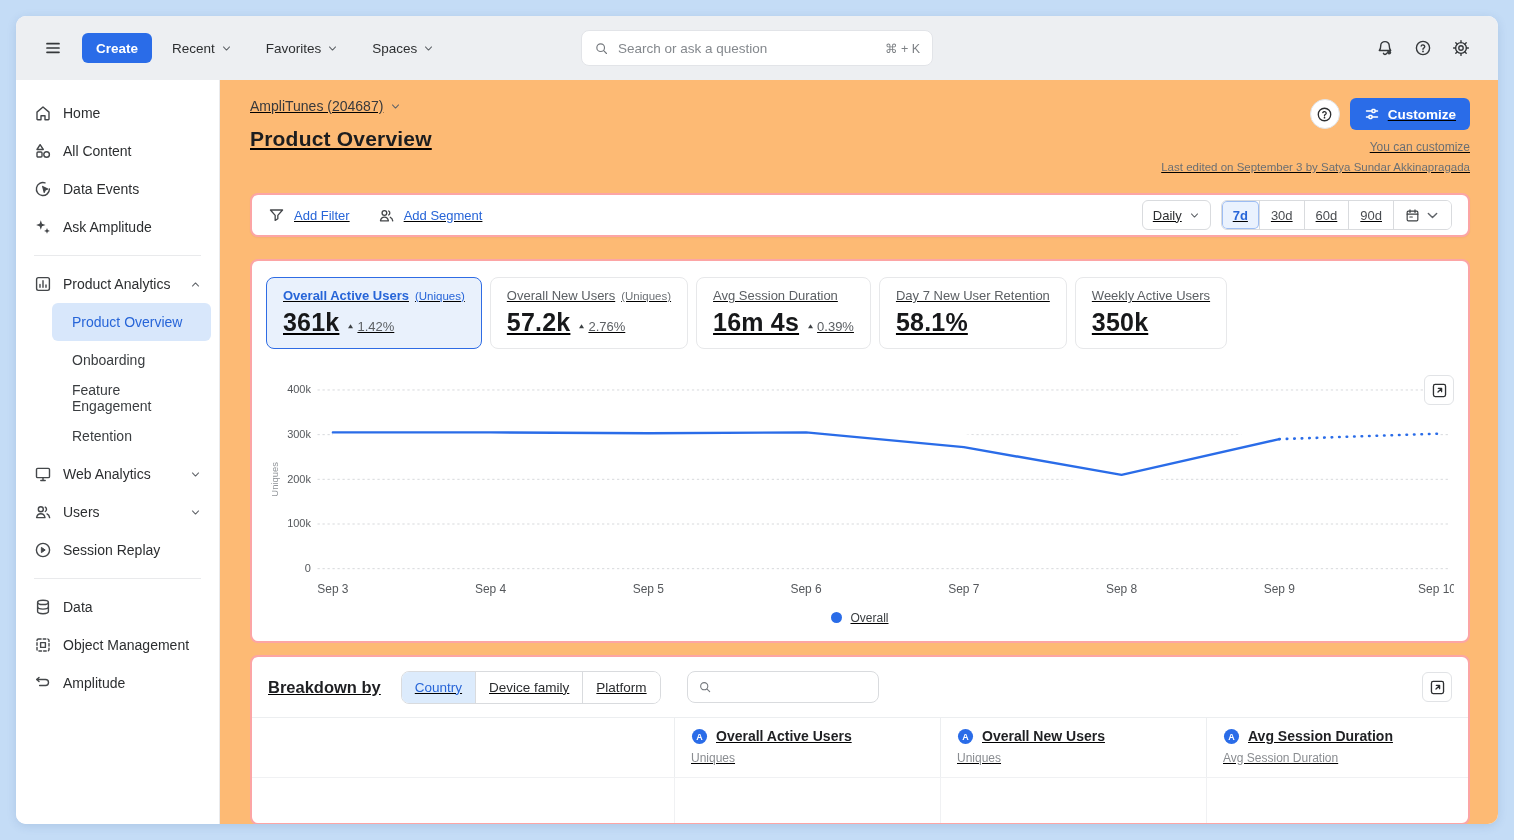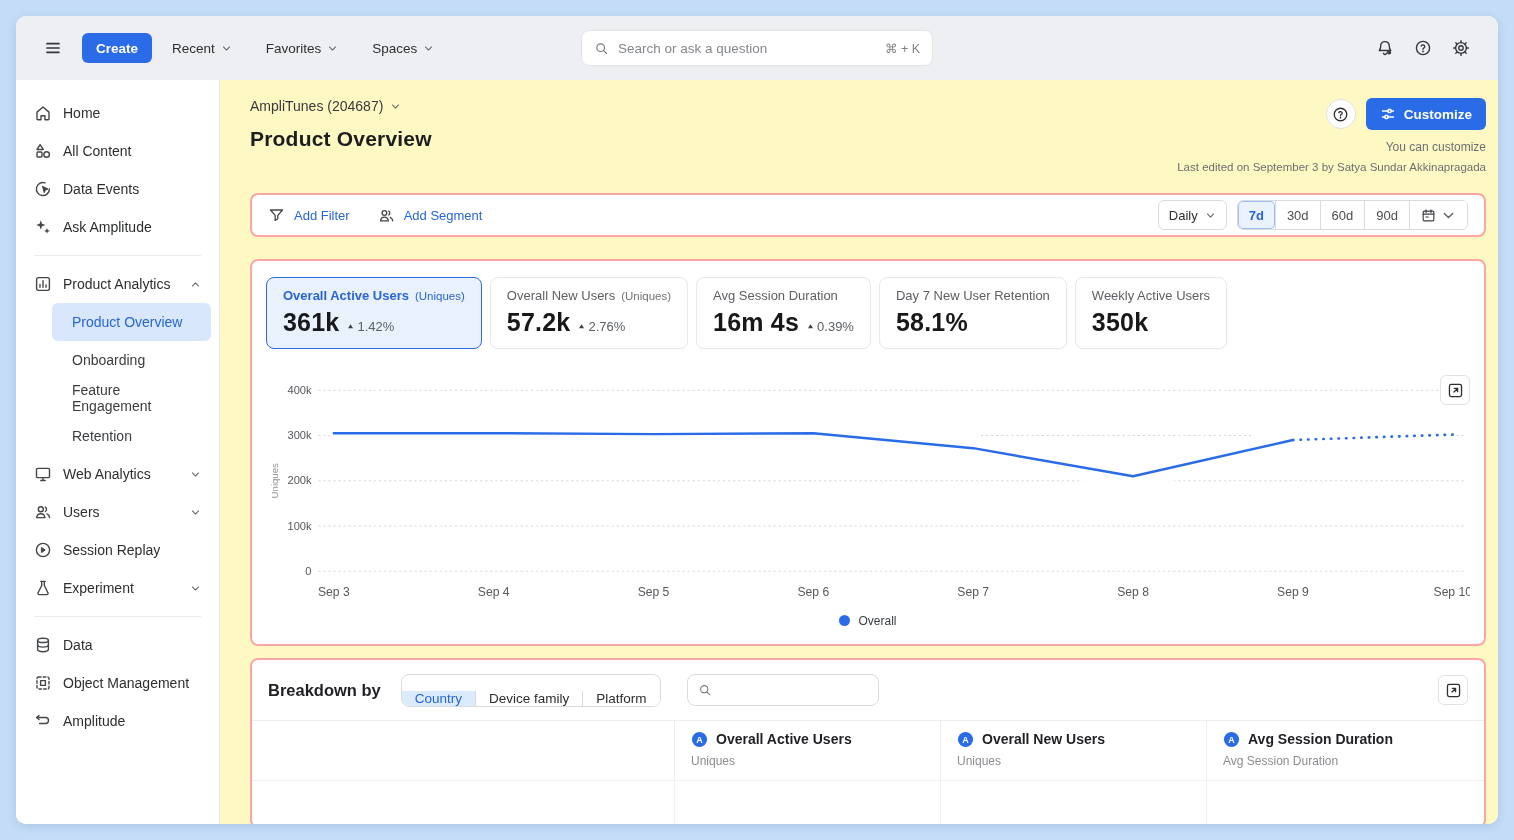--- a/index.html
+++ b/index.html
@@ -37,21 +37,21 @@
   .sidebar { flex:0 0 204px; background:#fff; border-right:1px solid #e9eaec; padding:14px 8px;
              overflow:hidden; }
   .sb-item { display:flex; align-items:center; gap:11px; height:38px; padding:0 10px;
              border-radius:6px; font-size:14px; color:#2c2e30; cursor:pointer; }
   .sb-item .icon { color:#44474a; }
   .sb-item .sb-chev { margin-left:auto; color:#5f6368; }
   .sb-item.sub { margin-left:28px; padding-left:20px; height:38px; color:#3a3d40; }
   .sb-item.selected { background:#d8e7fb; color:#2765d8; font-weight:500; }
   .sb-divider { height:1px; background:#e9eaec; margin:9px 10px; }
 
-  .main { flex:1; background:#fef9c3; padding:18px 12px 0 30px; overflow:hidden; position:relative; }
+  .main { flex:1; background:#fdba74; padding:18px 28px 0 30px; overflow:hidden; position:relative;text-decoration:underline; }
 
   
   .page-head { display:flex; justify-content:space-between; align-items:flex-start; }
   .project-btn { display:flex; align-items:center; gap:7px; font-size:14px; color:#38393c; }
   .project-btn .chev { color:#5f6368; }
   .page-title { font-size:21px; font-weight:700; color:#1c1d1f; margin-top:13px; letter-spacing:.2px; }
   .head-right { display:flex; flex-direction:column; align-items:flex-end; }
   .head-actions { display:flex; align-items:center; gap:10px; }
   .round-help { width:30px; height:30px; border-radius:50%; background:#fff; border:1px solid #e1e3e6;
                 display:flex; align-items:center; justify-content:center; color:#2d2f31; }
@@ -102,21 +102,21 @@
   .chart-wrap { margin-top:22px; }
   .chart-wrap svg { display:block; width:100%; height:auto; }
   .legend { display:flex; align-items:center; justify-content:center; gap:8px; padding:8px 0 10px; }
   .legend-dot { width:11px; height:11px; border-radius:50%; background:var(--accent,#2a6ce8); }
   .legend-label { font-size:12px; color:#3c4043; }
 
   
   .breakdown-card { margin-top:12px; overflow:hidden; }
   .bd-head { display:flex; align-items:center; gap:20px; padding:14px 16px 13px; }
   .bd-title { font-size:16.5px; font-weight:600; color:#1f2023; }
-  .bd-tabs { display:flex; border:1px solid #d9dbde; border-radius:8px; overflow:hidden; height:33px;align-items:flex-end; }
+  .bd-tabs { display:flex; border:1px solid #d9dbde; border-radius:8px; overflow:hidden; height:33px; }
   .bd-tab { padding:0 13px; font-size:13.5px; color:#2c2e30; background:#fff; display:flex;
             align-items:center; border-left:1px solid #d9dbde; }
   .bd-tab:first-child { border-left:none; }
   .bd-tab.selected { background:#dcebfc; color:#2765d8; }
   .bd-search { width:192px; height:32px; border:1px solid #d9dbde; border-radius:8px; display:flex;
                align-items:center; padding:0 10px; gap:8px; color:#75797e; background:#fff; margin-left:6px; }
   .bd-search input { flex:1; border:none; outline:none; font-size:13px; font-family:inherit; background:transparent; }
   .bd-expand { margin-left:auto; position:static; }
   .bd-table-head { display:flex; border-top:1px solid #eceef0; }
   .bd-col-spacer { flex:0 0 422px; }
@@ -307,33 +307,20 @@
               </span>
             </div>
             <div class="sb-item">
               <span class="icon ">
                 <svg viewBox="0 0 18 18" fill="none" stroke="currentColor" stroke-width="1.4" stroke-linecap="round" stroke-linejoin="round">
                   <circle cx="9" cy="9" r="6.6"></circle>
                   <path d="M7.7 6.6 11.2 9l-3.5 2.4z" fill="currentColor" stroke-width="1"></path>
                 </svg>
               </span>
               <span class="sb-label">Session Replay</span>
-            </div>
-            <div class="sb-item">
-              <span class="icon ">
-                <svg viewBox="0 0 18 18" fill="none" stroke="currentColor" stroke-width="1.4" stroke-linecap="round" stroke-linejoin="round">
-                  <path d="M6.8 2.4h4.4M7.7 2.4v4.1L4.1 13.7a1.25 1.25 0 0 0 1.1 1.9h7.6a1.25 1.25 0 0 0 1.1-1.9L10.3 6.5V2.4"></path>
-                </svg>
-              </span>
-              <span class="sb-label">Experiment</span>
-              <span class="icon chev sb-chev">
-                <svg viewBox="0 0 18 18" fill="none" stroke="currentColor" stroke-width="1.4" stroke-linecap="round" stroke-linejoin="round">
-                  <path d="M4 6.5 9 11.5 14 6.5" stroke-width="1.7"></path>
-                </svg>
-              </span>
             </div>
             <div class="sb-divider"></div>
             <div class="sb-item">
               <span class="icon ">
                 <svg viewBox="0 0 18 18" fill="none" stroke="currentColor" stroke-width="1.4" stroke-linecap="round" stroke-linejoin="round">
                   <ellipse cx="9" cy="4.4" rx="5.4" ry="2.1"></ellipse>
                   <path d="M3.6 4.4v9.2c0 1.2 2.4 2.1 5.4 2.1s5.4-.9 5.4-2.1V4.4"></path>
                   <path d="M3.6 9c0 1.2 2.4 2.1 5.4 2.1s5.4-.9 5.4-2.1"></path>
                 </svg>
               </span>

